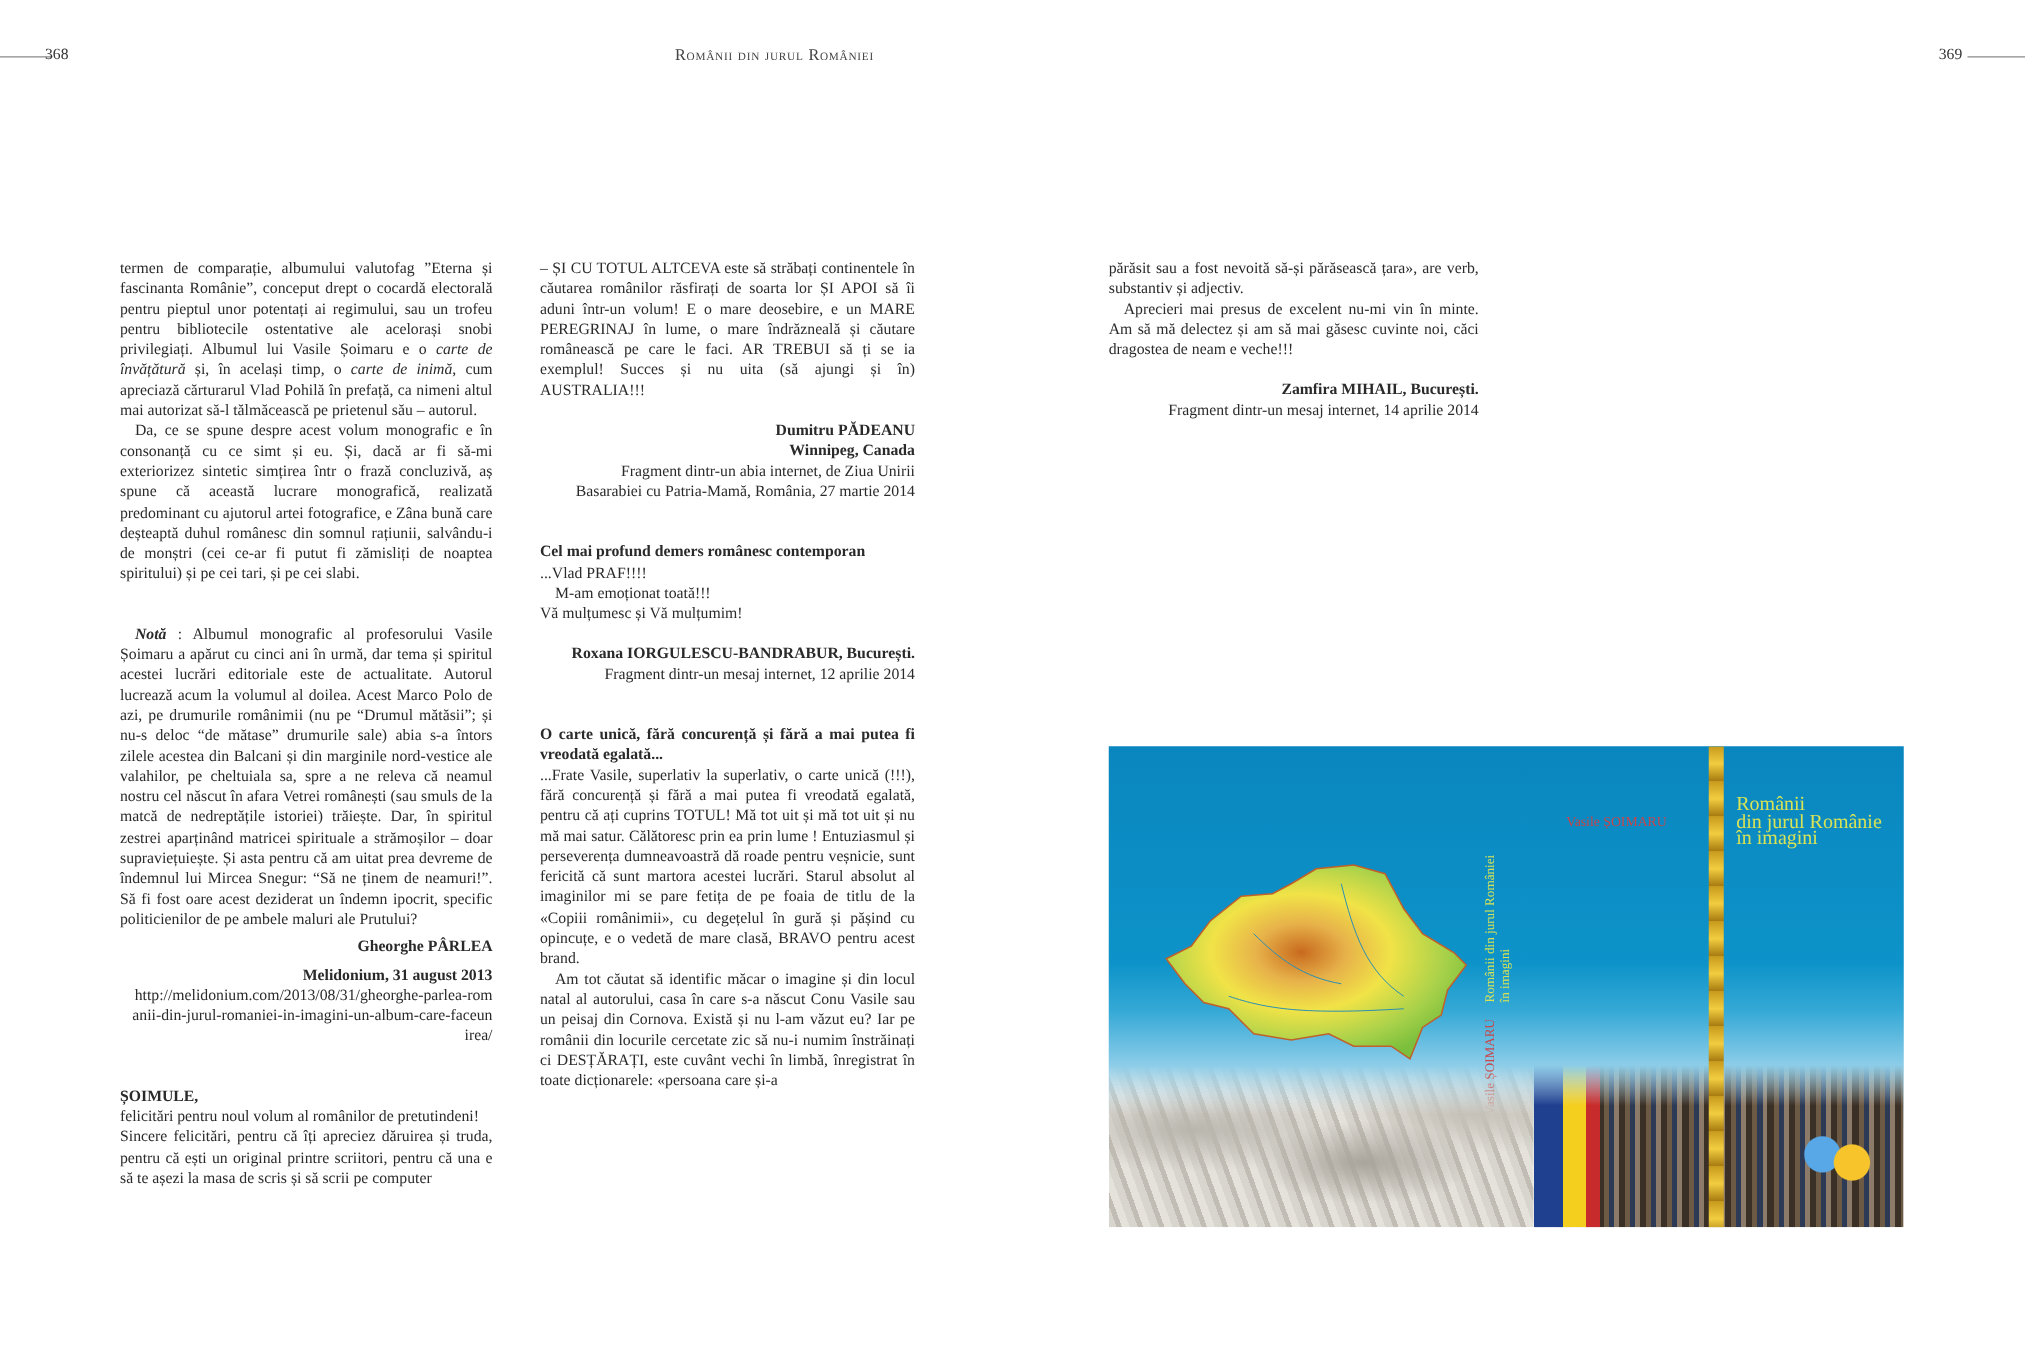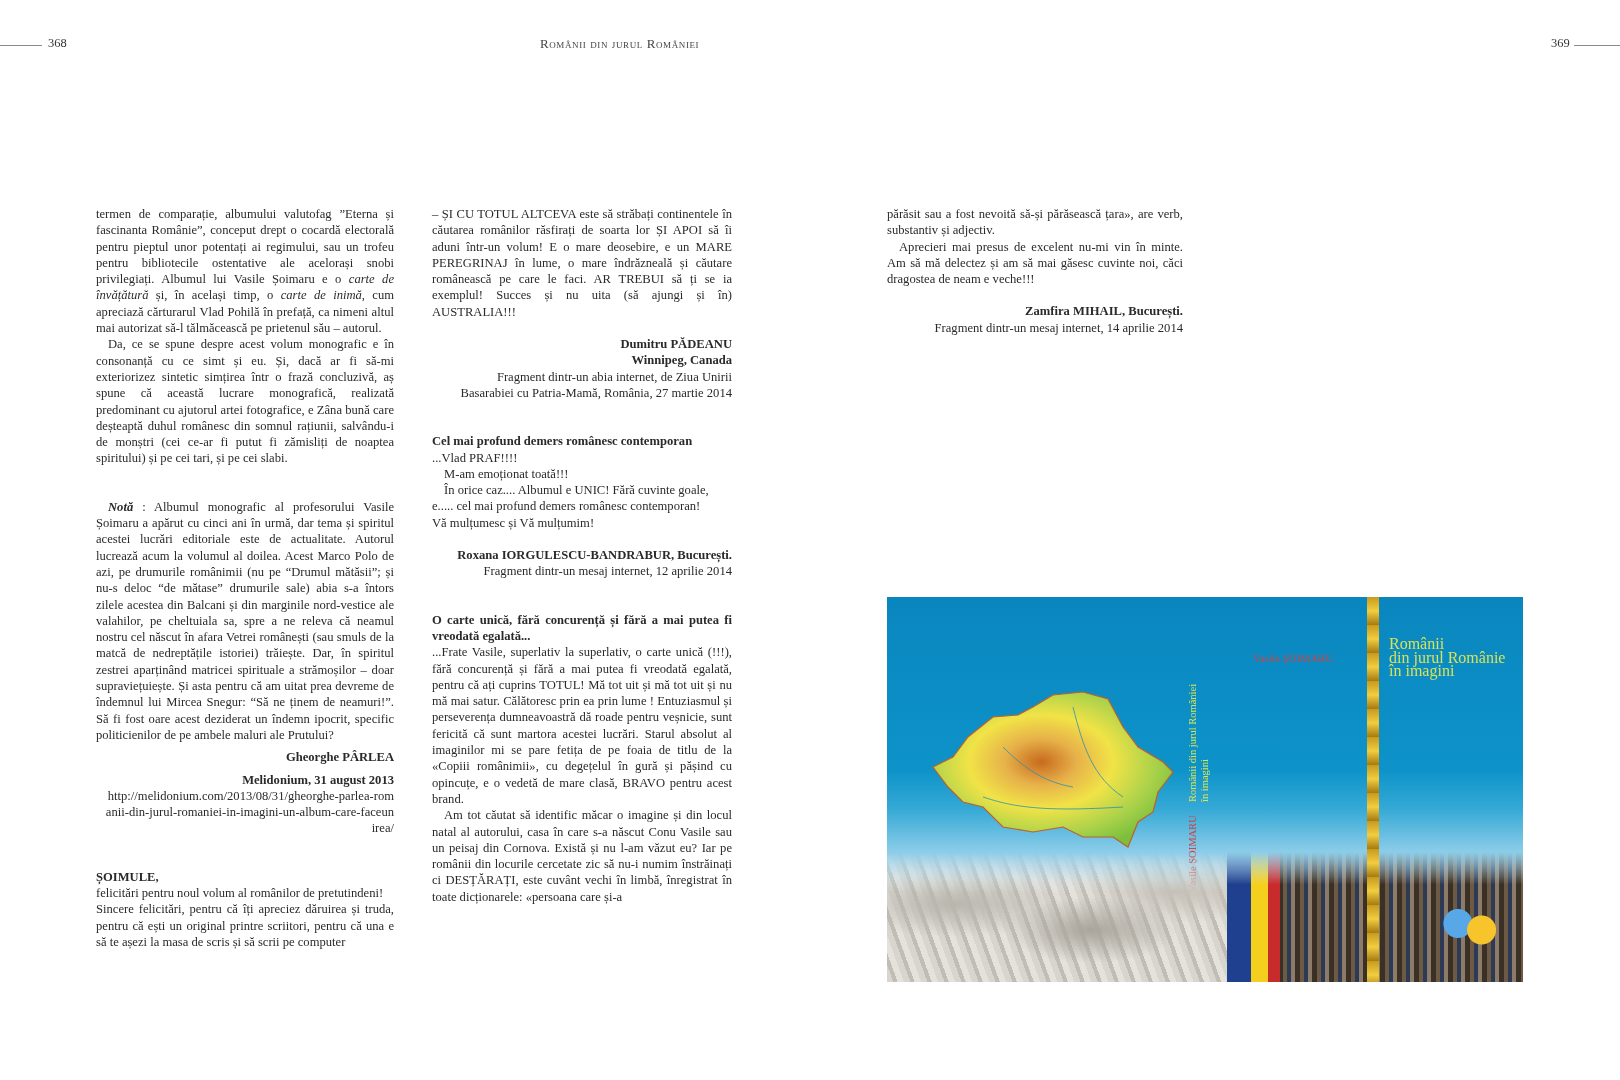--- a/index.html
+++ b/index.html
@@ -71,21 +71,21 @@
     position: absolute; left: 366px; top: 55px; font-size: 11px; color: #c9464b; white-space: nowrap;
   }
   .front-title {
     position: absolute; left: 502px; top: 40px; font-size: 16px; line-height: 13.5px; color: #d8e356;
   }
 </style>
 </head>
 <body>
 
 <div class="rule" style="left:0; width:42px;"></div>
-<div class="pagenum" style="left:48px;text-align:center;">368</div>
+<div class="pagenum" style="left:36px;text-align:center;">368</div>
 <div class="running-head">Românii din jurul României</div>
 <div class="pagenum" style="left:1551px;">369</div>
 <div class="rule" style="left:1574px; width:46px;"></div>
 
 <div class="col" style="left:96px; top:206px; width:298px;">
   <p class="j"><span>termen de comparație, albumului valutofag ”Eterna și fascinanta Românie”, conceput drept o cocardă electorală pentru pieptul unor potentați ai regimului, sau un trofeu pentru bibliotecile ostentative ale acelorași snobi privilegiați. Albumul lui Vasile Șoimaru e o </span><i>carte de învățătură</i><span> și, în același timp, o </span><i>carte de inimă</i><span>, cum apreciază cărturarul Vlad Pohilă în prefață, ca nimeni altul mai autorizat să-l tălmăcească pe prietenul său – autorul.</span></p>
   <p class="j ind">Da, ce se spune despre acest volum monografic e în consonanță cu ce simt și eu. Și, dacă ar fi să-mi exteriorizez sintetic simțirea într o frază concluzivă, aș spune că această lucrare monografică, realizată predominant cu ajutorul artei fotografice, e Zâna bună care deșteaptă duhul românesc din somnul rațiunii, salvându-i de monștri (cei ce-ar fi putut fi zămisliți de noaptea spiritului) și pe cei tari, și pe cei slabi.</p>
   <div class="gap2"></div>
   <p class="j ind"><b><i>Notă</i></b><span> : Albumul monografic al profesorului Vasile Șoimaru a apărut cu cinci ani în urmă, dar tema și spiritul acestei lucrări editoriale este de actualitate. Autorul lucrează acum la volumul al doilea. Acest Marco Polo de azi, pe drumurile românimii (nu pe “Drumul mătăsii”; și nu-s deloc “de mătase” drumurile sale) abia s-a întors zilele acestea din Balcani și din marginile nord-vestice ale valahilor, pe cheltuiala sa, spre a ne releva că neamul nostru cel născut în afara Vetrei românești (sau smuls de la matcă de nedreptățile istoriei) trăiește. Dar, în spiritul zestrei aparținând matricei spirituale a strămoșilor – doar supraviețuiește. Și asta pentru că am uitat prea devreme de îndemnul lui Mircea Snegur: “Să ne ținem de neamuri!”. Să fi fost oare acest deziderat un îndemn ipocrit, specific politicienilor de pe ambele maluri ale Prutului?</span></p>
   <div style="height:6px"></div>
@@ -103,21 +103,20 @@
   <p class="j">– ȘI CU TOTUL ALTCEVA este să străbați continentele în căutarea românilor răsfirați de soarta lor ȘI APOI să îi aduni într-un volum! E o mare deosebire, e un MARE PEREGRINAJ în lume, o mare îndrăzneală și căutare românească pe care le faci. AR TREBUI să ți se ia exemplul! Succes și nu uita (să ajungi și în) AUSTRALIA!!!</p>
   <div class="gap"></div>
   <p class="r b">Dumitru PĂDEANU</p>
   <p class="r b">Winnipeg, Canada</p>
   <p class="r">Fragment dintr-un abia internet, de Ziua Unirii</p>
   <p class="r">Basarabiei cu Patria-Mamă, România, 27 martie 2014</p>
   <div class="gap2"></div>
   <p class="b">Cel mai profund demers românesc contemporan</p>
   <p>...Vlad PRAF!!!!</p>
   <p class="ind">M-am emoționat toată!!!</p>
-  <p class="ind">În orice caz.... Albumul e UNIC! Fără cuvinte goale, e..... cel mai profund demers românesc contemporan!</p>
   <p>Vă mulțumesc și Vă mulțumim!</p>
   <div class="gap"></div>
   <p class="r b">Roxana IORGULESCU-BANDRABUR, București.</p>
   <p class="r">Fragment dintr-un mesaj internet, 12 aprilie 2014</p>
   <div class="gap2"></div>
   <p class="b j">O carte unică, fără concurență și fără a mai putea fi vreodată egalată...</p>
   <p class="j">...Frate Vasile, superlativ la superlativ, o carte unică (!!!), fără concurență și fără a mai putea fi vreodată egalată, pentru că ați cuprins TOTUL! Mă tot uit și mă tot uit și nu mă mai satur. Călătoresc prin ea prin lume ! Entuziasmul și perseverența dumneavoastră dă roade pentru veșnicie, sunt fericită că sunt martora acestei lucrări. Starul absolut al imaginilor mi se pare fetița de pe foaia de titlu de la «Copiii românimii», cu degețelul în gură și pășind cu opincuțe, e o vedetă de mare clasă, BRAVO pentru acest brand.</p>
   <p class="j ind">Am tot căutat să identific măcar o imagine și din locul natal al autorului, casa în care s-a născut Conu Vasile sau un peisaj din Cornova. Există și nu l-am văzut eu? Iar pe românii din locurile cercetate zic să nu-i numim înstrăinați ci DESȚĂRAȚI, este cuvânt vechi în limbă, înregistrat în toate dicționarele: «persoana care și-a</p>
 </div>
 

